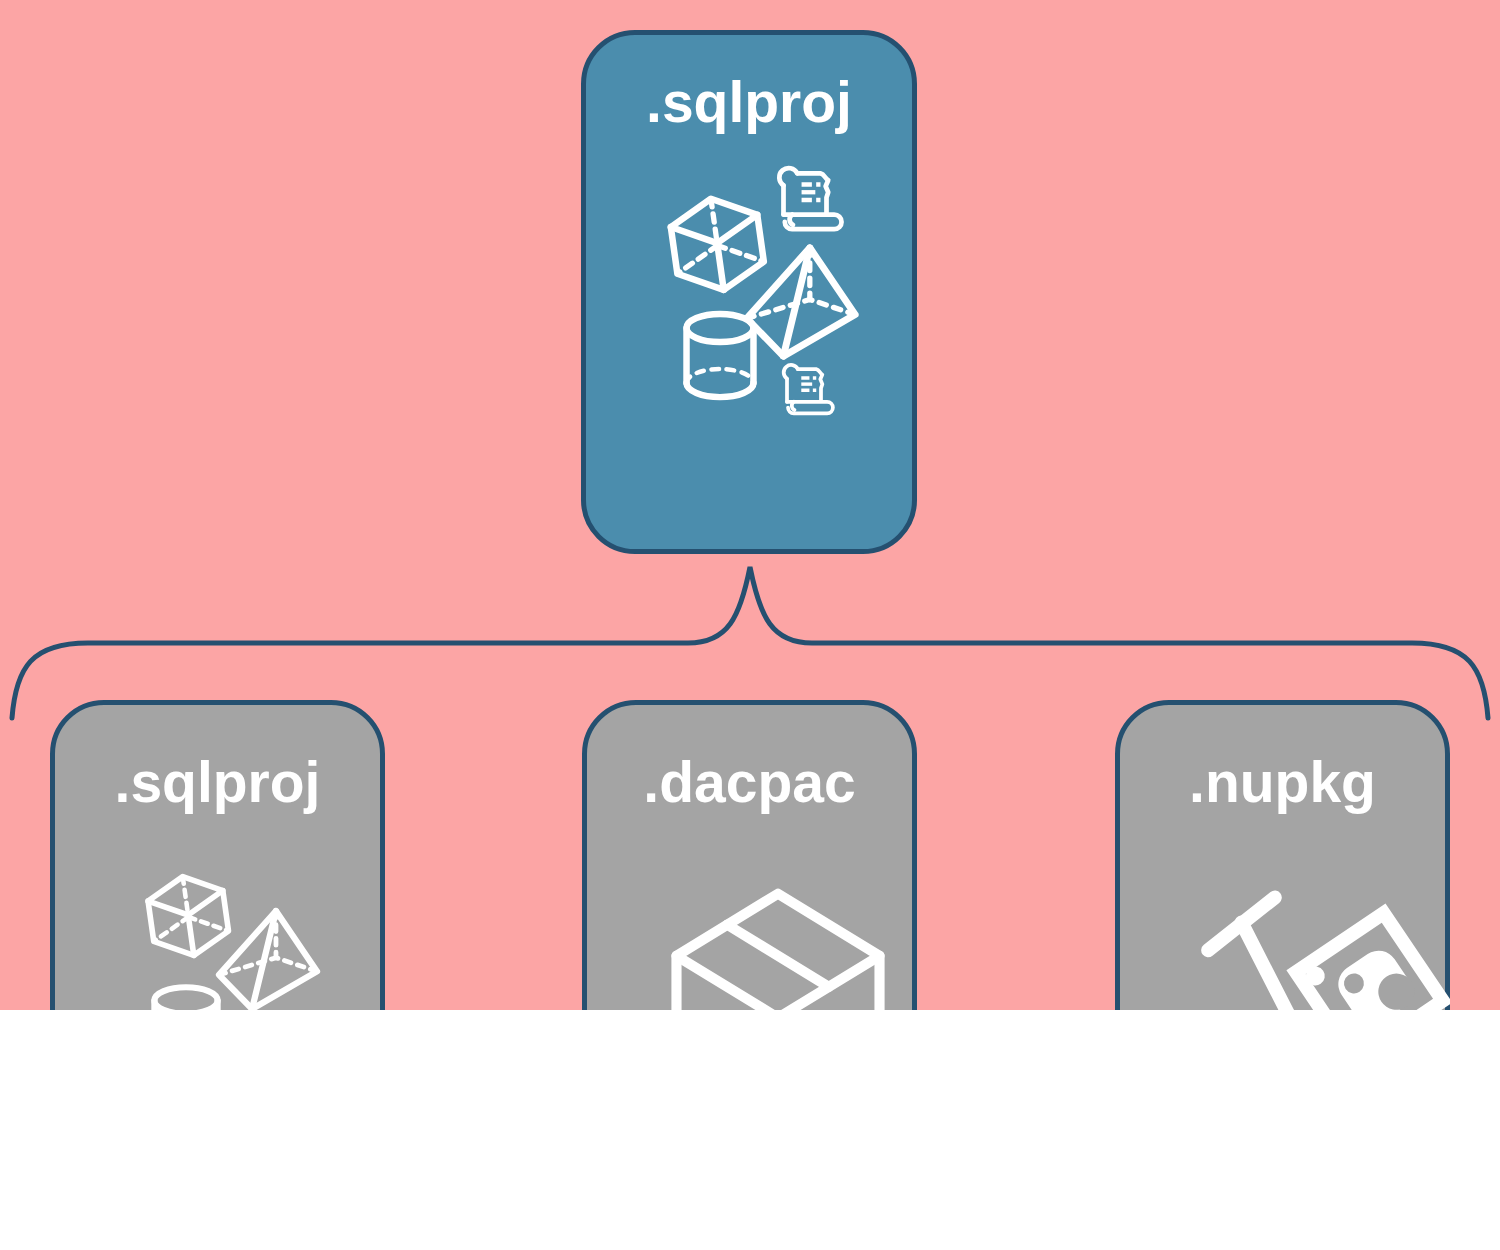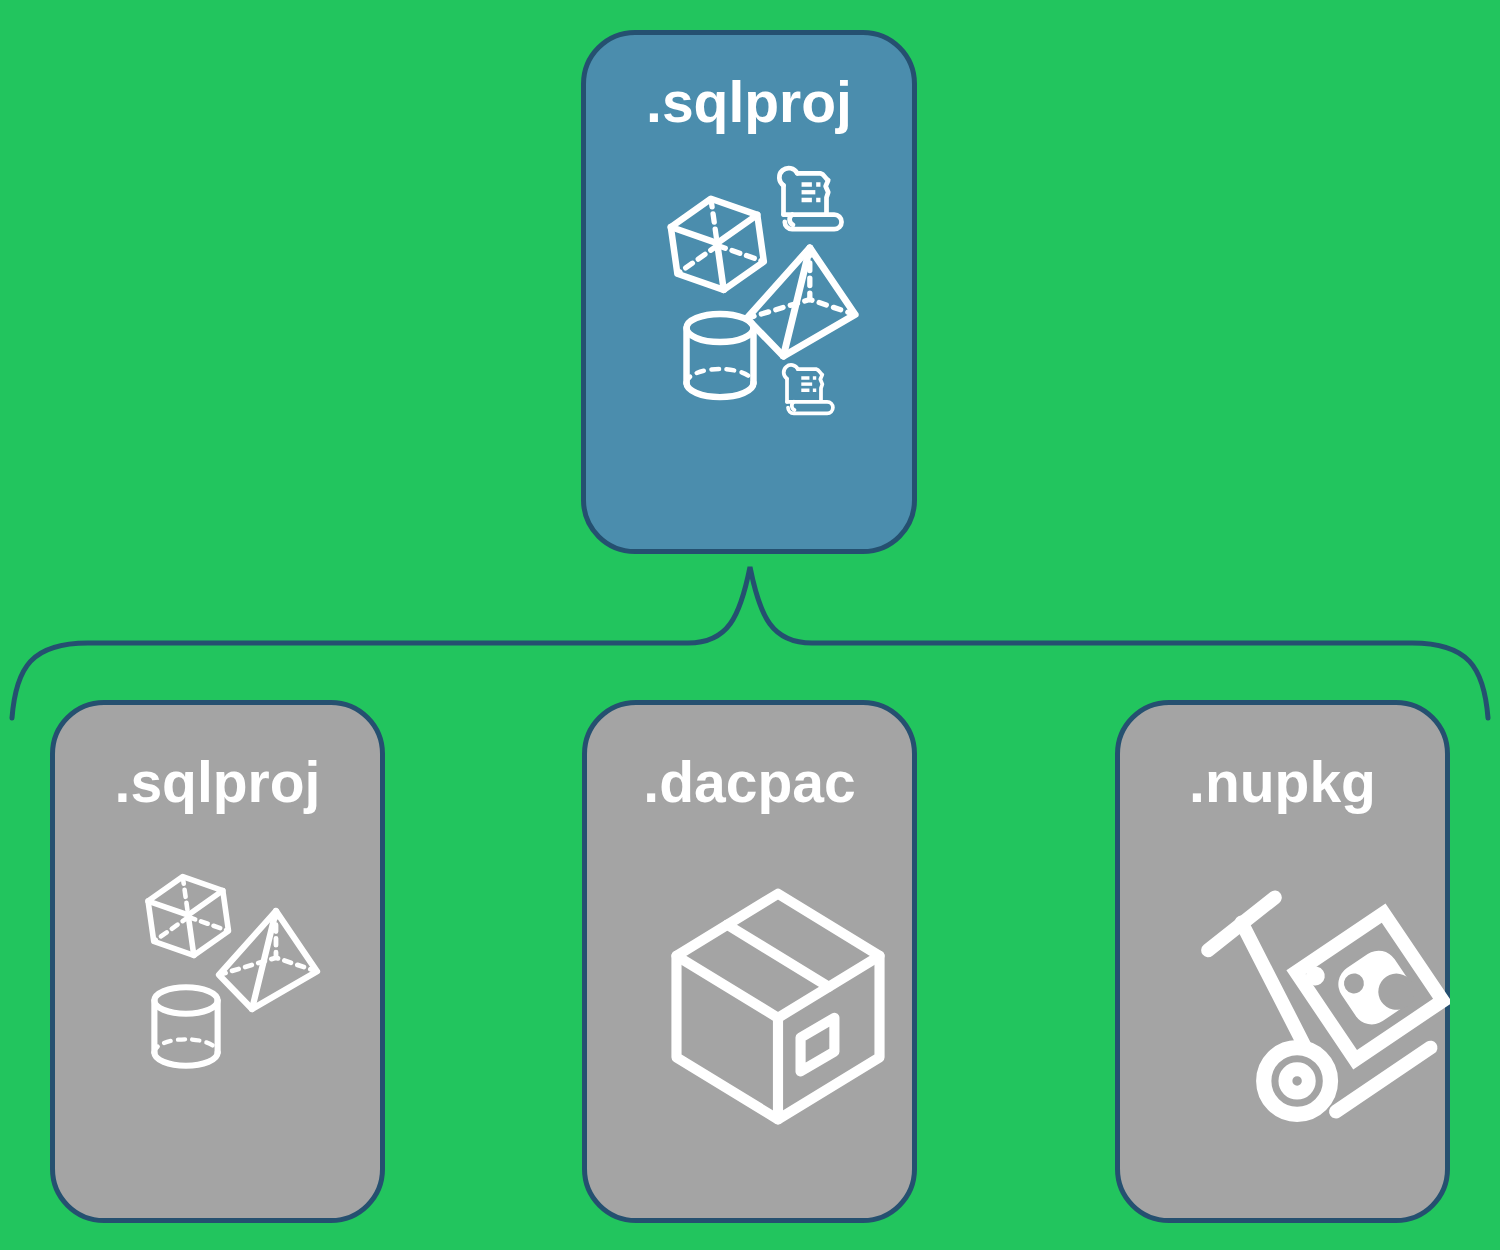--- a/index.html
+++ b/index.html
@@ -1,16 +1,16 @@
 <!DOCTYPE html>
 <html><head>
 <meta charset="utf-8">
 <style>
   html,body{margin:0;padding:0;background:#ffffff;}
-  .canvas{position:relative;width:1500px;height:1250px;background:#22c55e;overflow:hidden;
+  .canvas{position:relative;width:1500px;height:1010px;background:#fca5a5;overflow:hidden;
           font-family:"Liberation Sans", sans-serif;}
   .node{position:absolute;border:5px solid #255070;border-radius:54px;box-sizing:border-box;}
   .node.root{left:581px;top:30px;width:336px;height:524px;background:#4b8dad;}
   .node.child{top:700px;width:335px;height:523px;background:#a4a4a4;}
   .node.child.c0{left:50px;}
   .node.child.c1{left:582px;}
   .node.child.c2{left:1115px;}
   .node-title{position:absolute;left:0;width:100%;text-align:center;color:#ffffff;
               font-size:57px;font-weight:bold;letter-spacing:0px;}
   .node.root .node-title{top:34px;}

